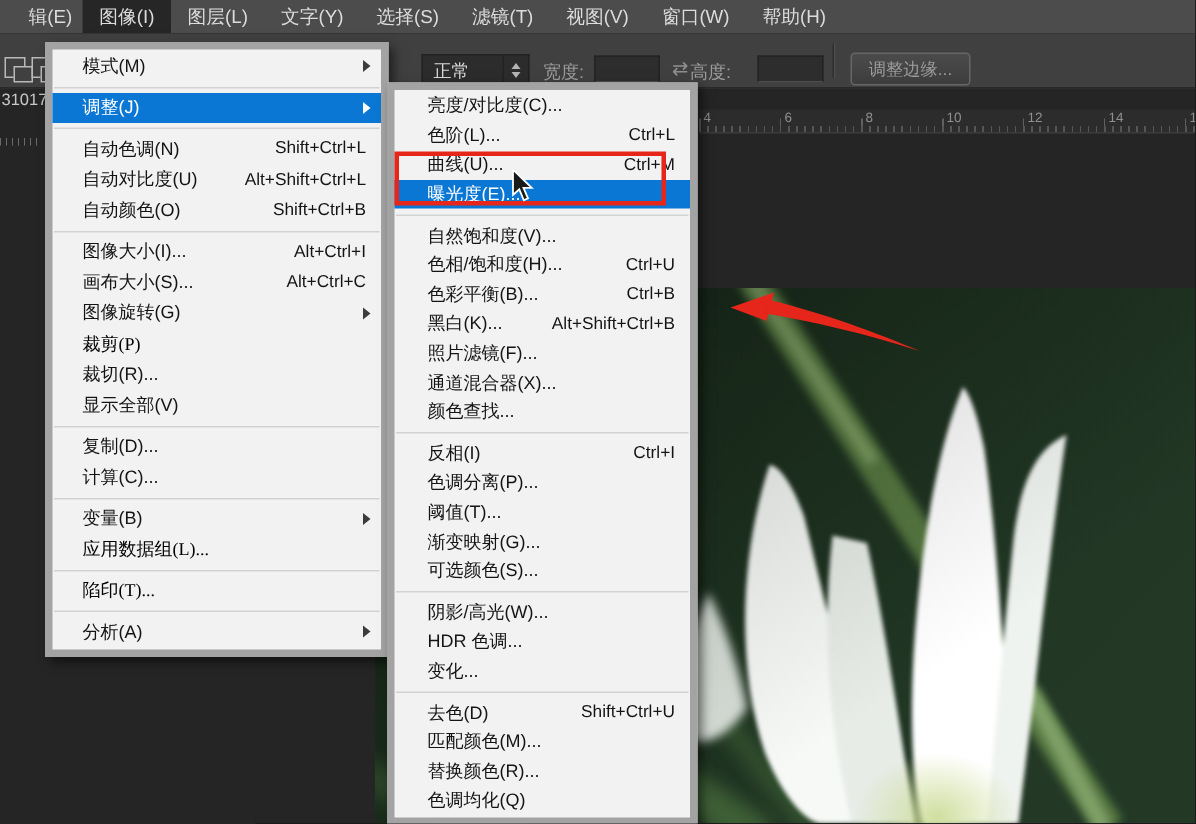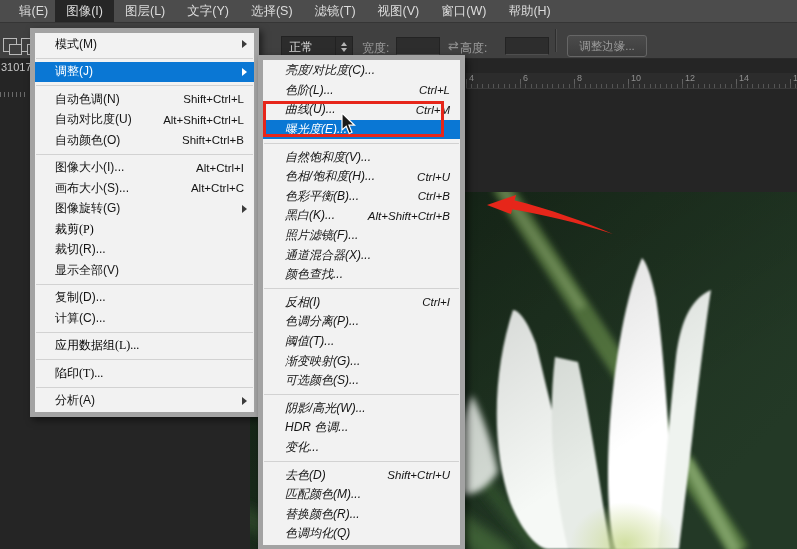--- a/index.html
+++ b/index.html
@@ -40,21 +40,21 @@
   #ruler .minor{position:absolute;left:0;bottom:0;width:100%;height:4px;
     background:repeating-linear-gradient(to right,#555 0 1px,transparent 1px 5.4px);}
   #ruler .major{position:absolute;left:0;bottom:0;width:100%;height:9px;
     background:repeating-linear-gradient(to right,#606060 0 1px,transparent 1px 54px);}
   .ruler-num{position:absolute;top:0;font-size:9px;color:#909090;}
   #photo{position:absolute;left:250px;top:135px;width:547px;height:357px;}
   
   .popup{position:absolute;background:#f2f2f2;border:5px solid #a3a3a3;
     box-shadow:3px 3px 7px rgba(0,0,0,.55);padding:1px 0;box-sizing:border-box;}
   #image-menu{left:30px;top:28px;width:229px;z-index:10;}
-  #adjust-menu{left:258px;top:55px;width:207px;z-index:11;font-style:italic;}
+  #adjust-menu{left:258px;top:55px;width:207px;z-index:11;}
   .mrow{display:flex;align-items:center;height:20.5px;padding:0 10px 0 20px;font-size:12px;color:#141414;position:relative;}
   #adjust-menu .mrow{height:19.6px;padding-left:22px;}
   .ml{white-space:nowrap;}
   .ms{margin-left:auto;font-size:11.5px;white-space:nowrap;}
   .ma{position:absolute;right:7px;top:50%;transform:translateY(-50%);width:0;height:0;
     border-left:5px solid #3c3c3c;border-top:4px solid transparent;border-bottom:4px solid transparent;}
   .mrow.hl{background:var(--accent,#0a77d4);color:#fff;}
   .mrow.hl .ma{border-left-color:#fff;}
   .mrow.dis{color:#000000;font-family:Liberation Serif, serif;}
   .msep{height:1px;background:#d2d2d2;margin:3px 1px;}
@@ -219,20 +219,24 @@
         <span class="ml">显示全部(V)</span>
       </div>
       <div class="msep"></div>
       <div class="mrow">
         <span class="ml">复制(D)...</span>
       </div>
       <div class="mrow">
         <span class="ml">计算(C)...</span>
       </div>
       <div class="msep"></div>
+      <div class="mrow">
+        <span class="ml">变量(B)</span>
+        <span class="ma"></span>
+      </div>
       <div class="mrow dis">
         <span class="ml">应用数据组(L)...</span>
       </div>
       <div class="msep"></div>
       <div class="mrow dis">
         <span class="ml">陷印(T)...</span>
       </div>
       <div class="msep"></div>
       <div class="mrow">
         <span class="ml">分析(A)</span>

